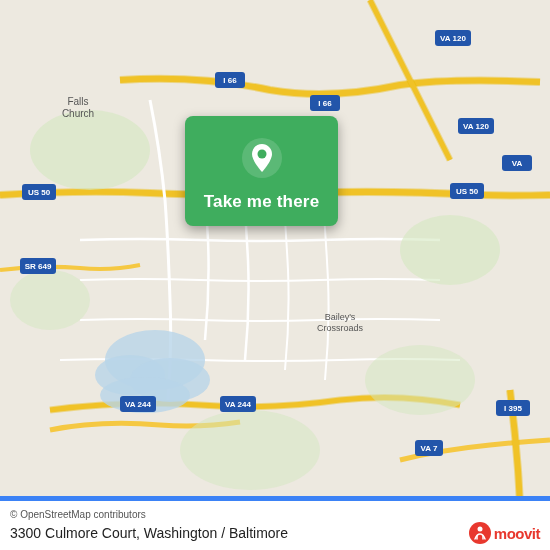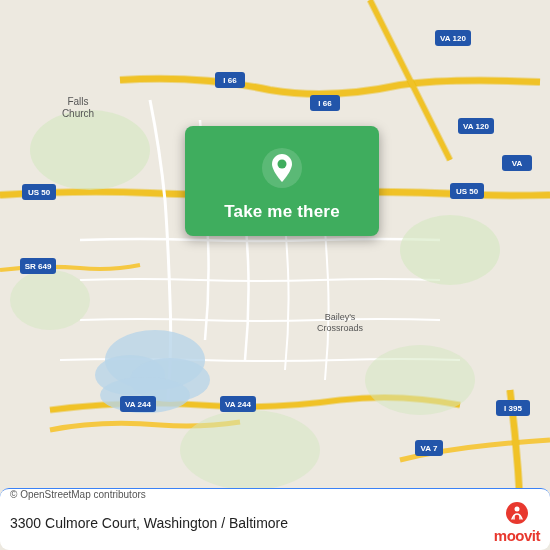--- a/index.html
+++ b/index.html
@@ -25,23 +25,23 @@
       width: 100%;
       height: 100%;
       position: absolute;
       top: 0;
       left: 0;
     }
 
     
     #popup-card {
       position: absolute;
-      top: 126px;
+      top: 116px;
       left: 185px;
-      width: 194px;
+      width: 153px;
       background-color: #3fad5e;
       border-radius: 8px;
       display: flex;
       flex-direction: column;
       align-items: center;
       padding: 18px 16px 14px 16px;
       box-shadow: 0 4px 12px rgba(0,0,0,0.35);
     }
 
     #location-icon-wrapper {
@@ -65,23 +65,22 @@
 
     
     #bottom-bar {
       position: absolute;
       bottom: 0;
       left: 0;
       width: 100%;
       background: white;
       display: flex;
       flex-direction: column;
-      padding: 0 10px 6px 10px;
-      border-top: 1px solid #3b82f6;
-      border-radius: 9px;
+      padding: 8px 10px 6px 10px;
+      border-top: 5px solid #3b82f6;
     }
 
     #osm-credit {
       font-size: 10px;
       color: #555;
       margin-bottom: 2px;
     }
 
     #bottom-row {
       display: flex;
@@ -92,21 +91,20 @@
     #address-text {
       font-size: 14px;
       font-weight: 500;
       color: #222;
     }
 
     #moovit-logo {
       display: flex;
       align-items: center;
       gap: 3px;
-      flex-direction: column;
     }
 
     #moovit-icon {
       width: 22px;
       height: 22px;
     }
 
     #moovit-label {
       font-size: 15px;
       font-weight: 700;

